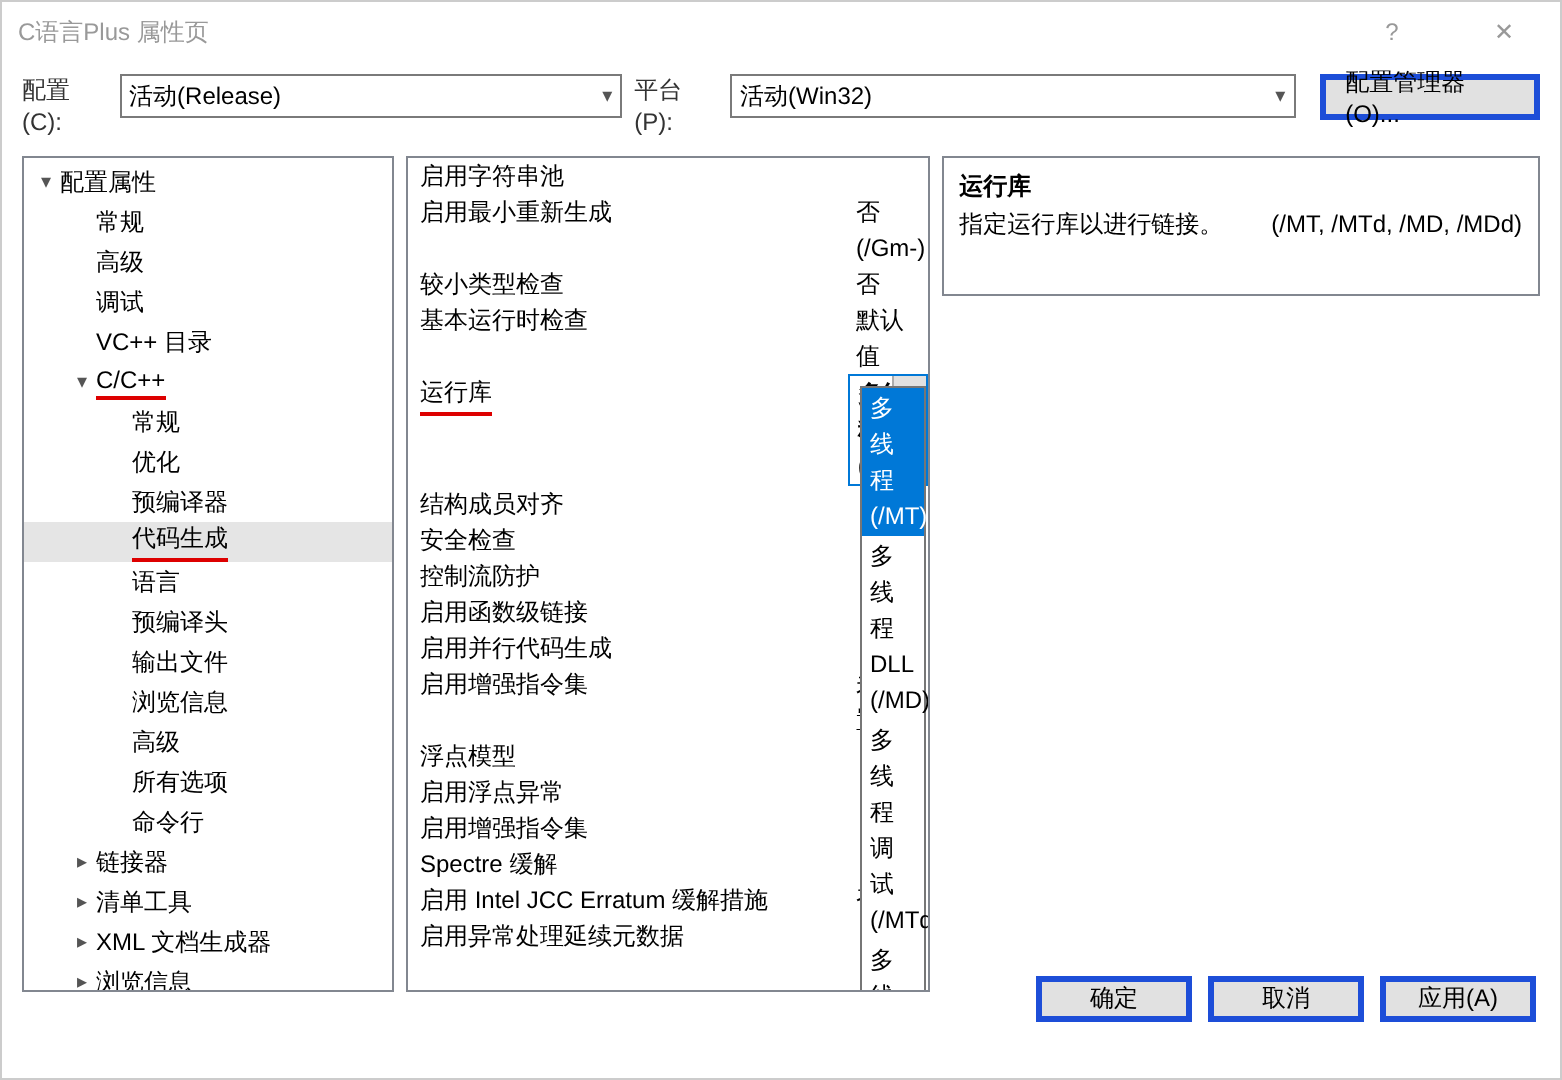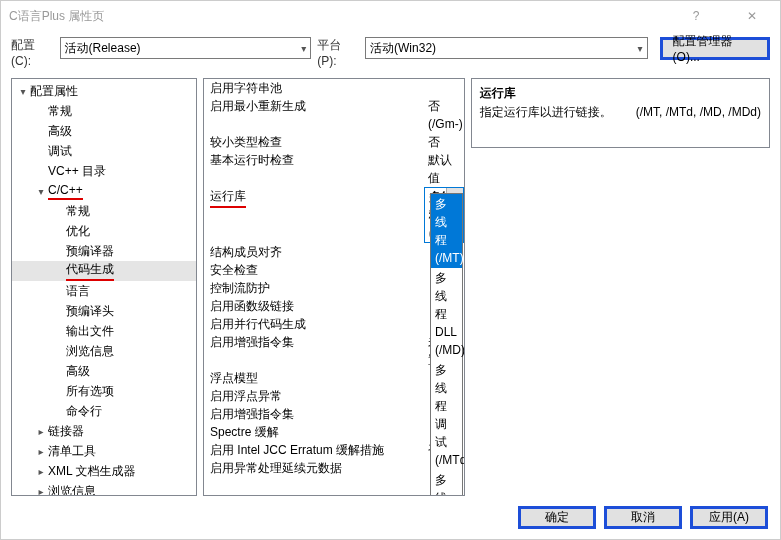--- a/index.html
+++ b/index.html
@@ -37,21 +37,21 @@
 .prow.highlight .pval { background: #fff; border: 1px solid #0078d7; position: relative; }
 .prow.highlight .pval .dd-btn { position: absolute; right: 0; top: 0; bottom: 0; width: 17px; border-left: 1px solid #acacac; background: #e1e1e1; display:flex; align-items:center; justify-content:center; font-size:9px; }
 
 .dropdown { position: absolute; left: 226px; right: 1px; top: 114px; border: 1px solid #767676; background: #fff; z-index: 10; }
 .dd-opt { padding: 1px 4px; line-height: 18px; }
 .dd-opt.sel { background: #0078d7; color: #fff; }
 
 .desc { border: 1px solid #828790; height: 70px; padding: 6px 8px; }
 .desc-title { font-weight: bold; margin-bottom: 2px; }
 
-.footer { position: absolute; bottom: 10px; right: 12px; display: flex; gap: 8px; }
+.footer { position: absolute; bottom: 28px; right: 12px; display: flex; gap: 8px; }
 .footer .btn { width: 78px; justify-content: center; }
 </style>
 </head>
 <body>
 
 <div class="titlebar">
   <span class="titlebar-title">C语言Plus 属性页</span>
   <span class="titlebar-btn">?</span>
   <span class="titlebar-btn">✕</span>
 </div>

